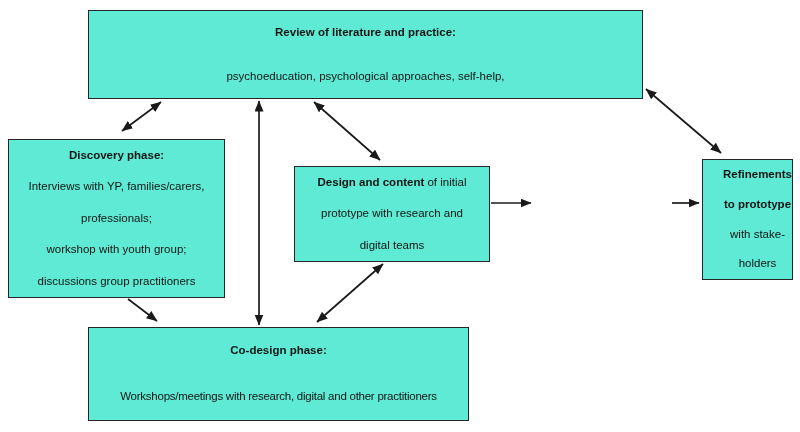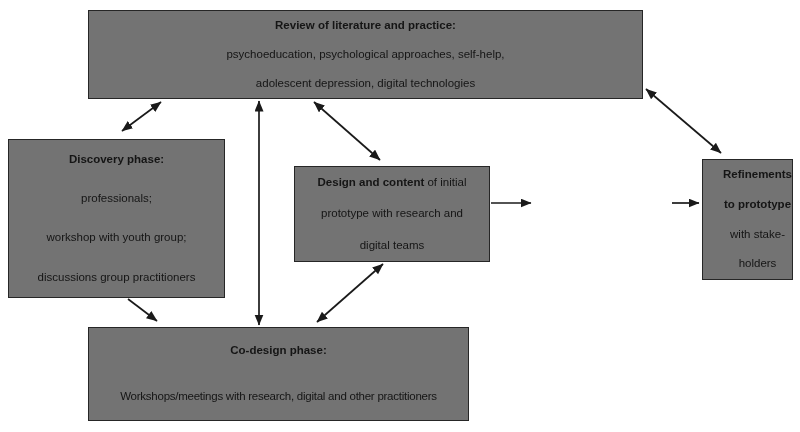--- a/index.html
+++ b/index.html
@@ -18,21 +18,21 @@
     width: 800px; height: 432px;
   }
   svg.arrow-layer line {
     stroke: #1a1a1a;
     stroke-width: 1.7;
   }
   .box {
     position: absolute;
     box-sizing: border-box;
     border: 1.6px solid #262626;
-    background: #737373;
+    background: #5eead4;
     display: flex;
     flex-direction: column;
     justify-content: space-around;
     align-items: center;
     text-align: center;
     font-size: 11.5px;
     line-height: 1;
   }
   .box p { margin: 0; white-space: nowrap; }
   .b { font-weight: bold; }
@@ -62,25 +62,25 @@
     <line x1="646" y1="89" x2="721" y2="153" marker-start="url(#ah)" marker-end="url(#ah)"></line>
     <line x1="128" y1="299" x2="157" y2="321" marker-end="url(#ah)"></line>
     <line x1="383" y1="264" x2="317" y2="322" marker-start="url(#ah)" marker-end="url(#ah)"></line>
     <line x1="491" y1="203" x2="531" y2="203" marker-end="url(#ah)"></line>
     <line x1="672" y1="203" x2="699" y2="203" marker-end="url(#ah)"></line>
   </svg>
 
   <div class="box box-review">
     <p class="b">Review of literature and practice:</p>
     <p>psychoeducation, psychological approaches, self-help,</p>
-    <p>adolescent depression, digital technologies</p>
   </div>
 
   <div class="box box-discovery">
     <p class="b">Discovery phase:</p>
+    <p>Interviews with YP, families/carers,</p>
     <p>professionals;</p>
     <p>workshop with youth group;</p>
     <p>discussions group practitioners</p>
   </div>
 
   <div class="box box-design">
     <p><span class="b">Design and content</span><span> of initial</span></p>
     <p>prototype with research and</p>
     <p>digital teams</p>
   </div>

